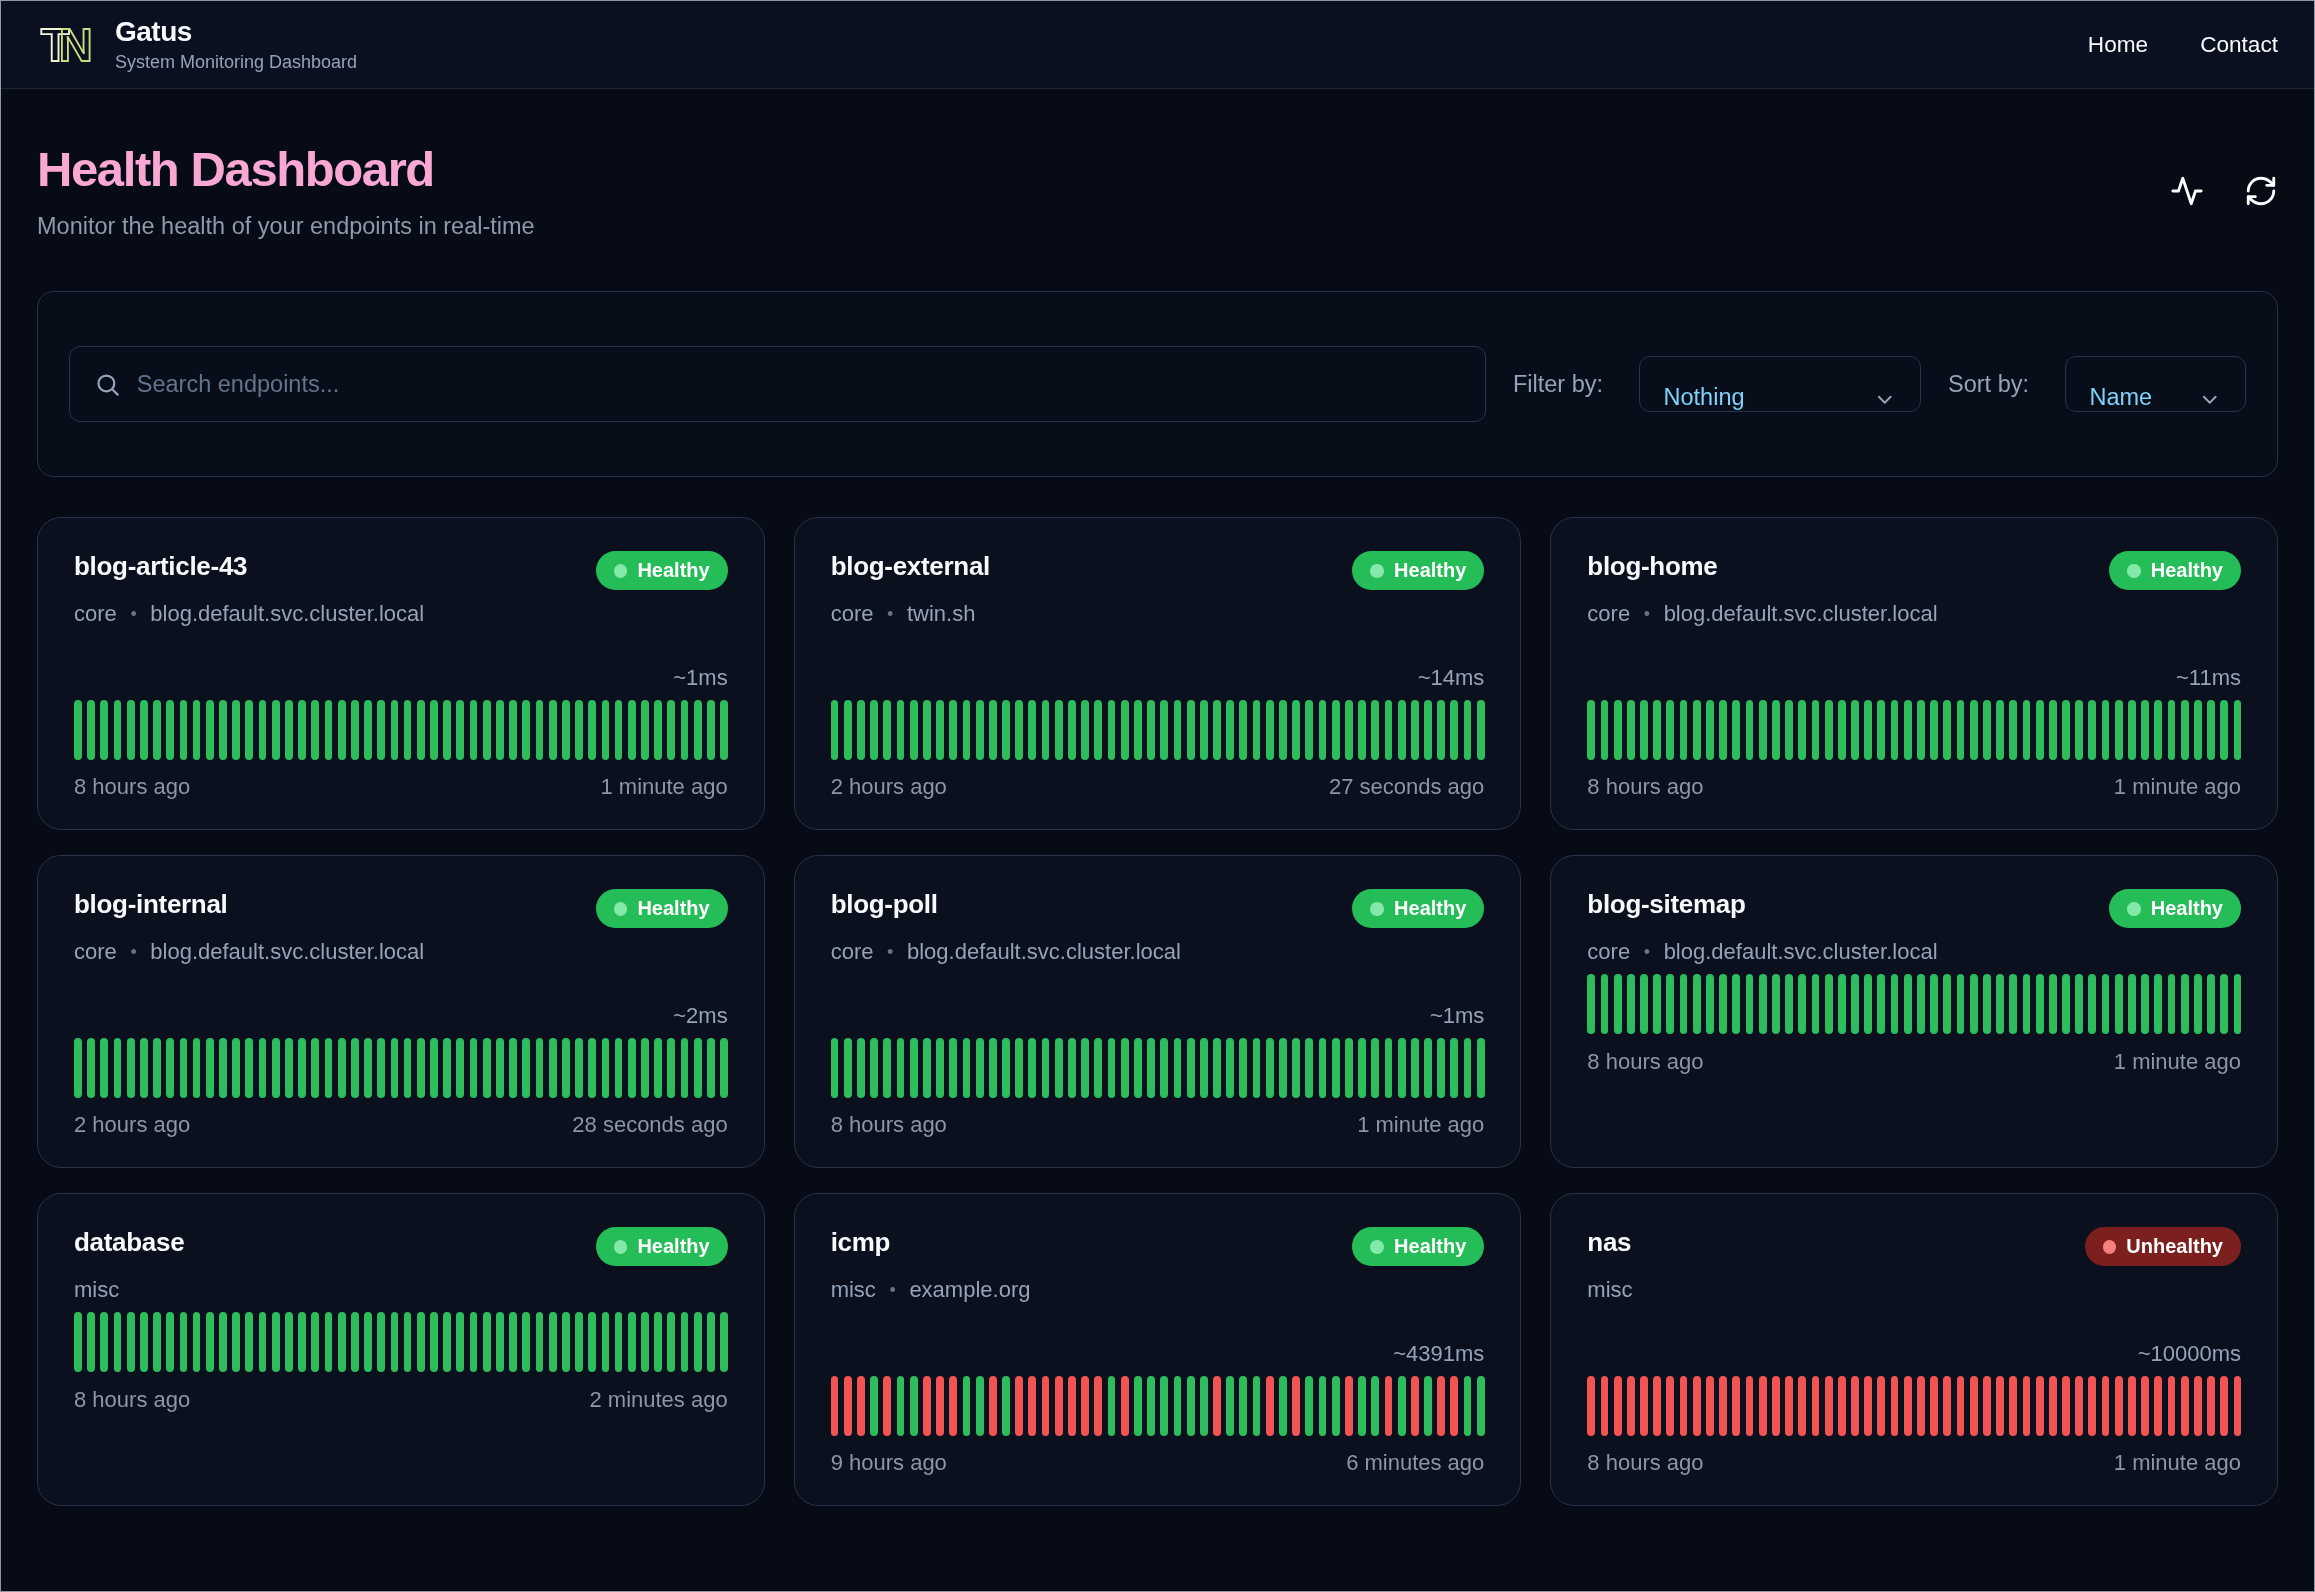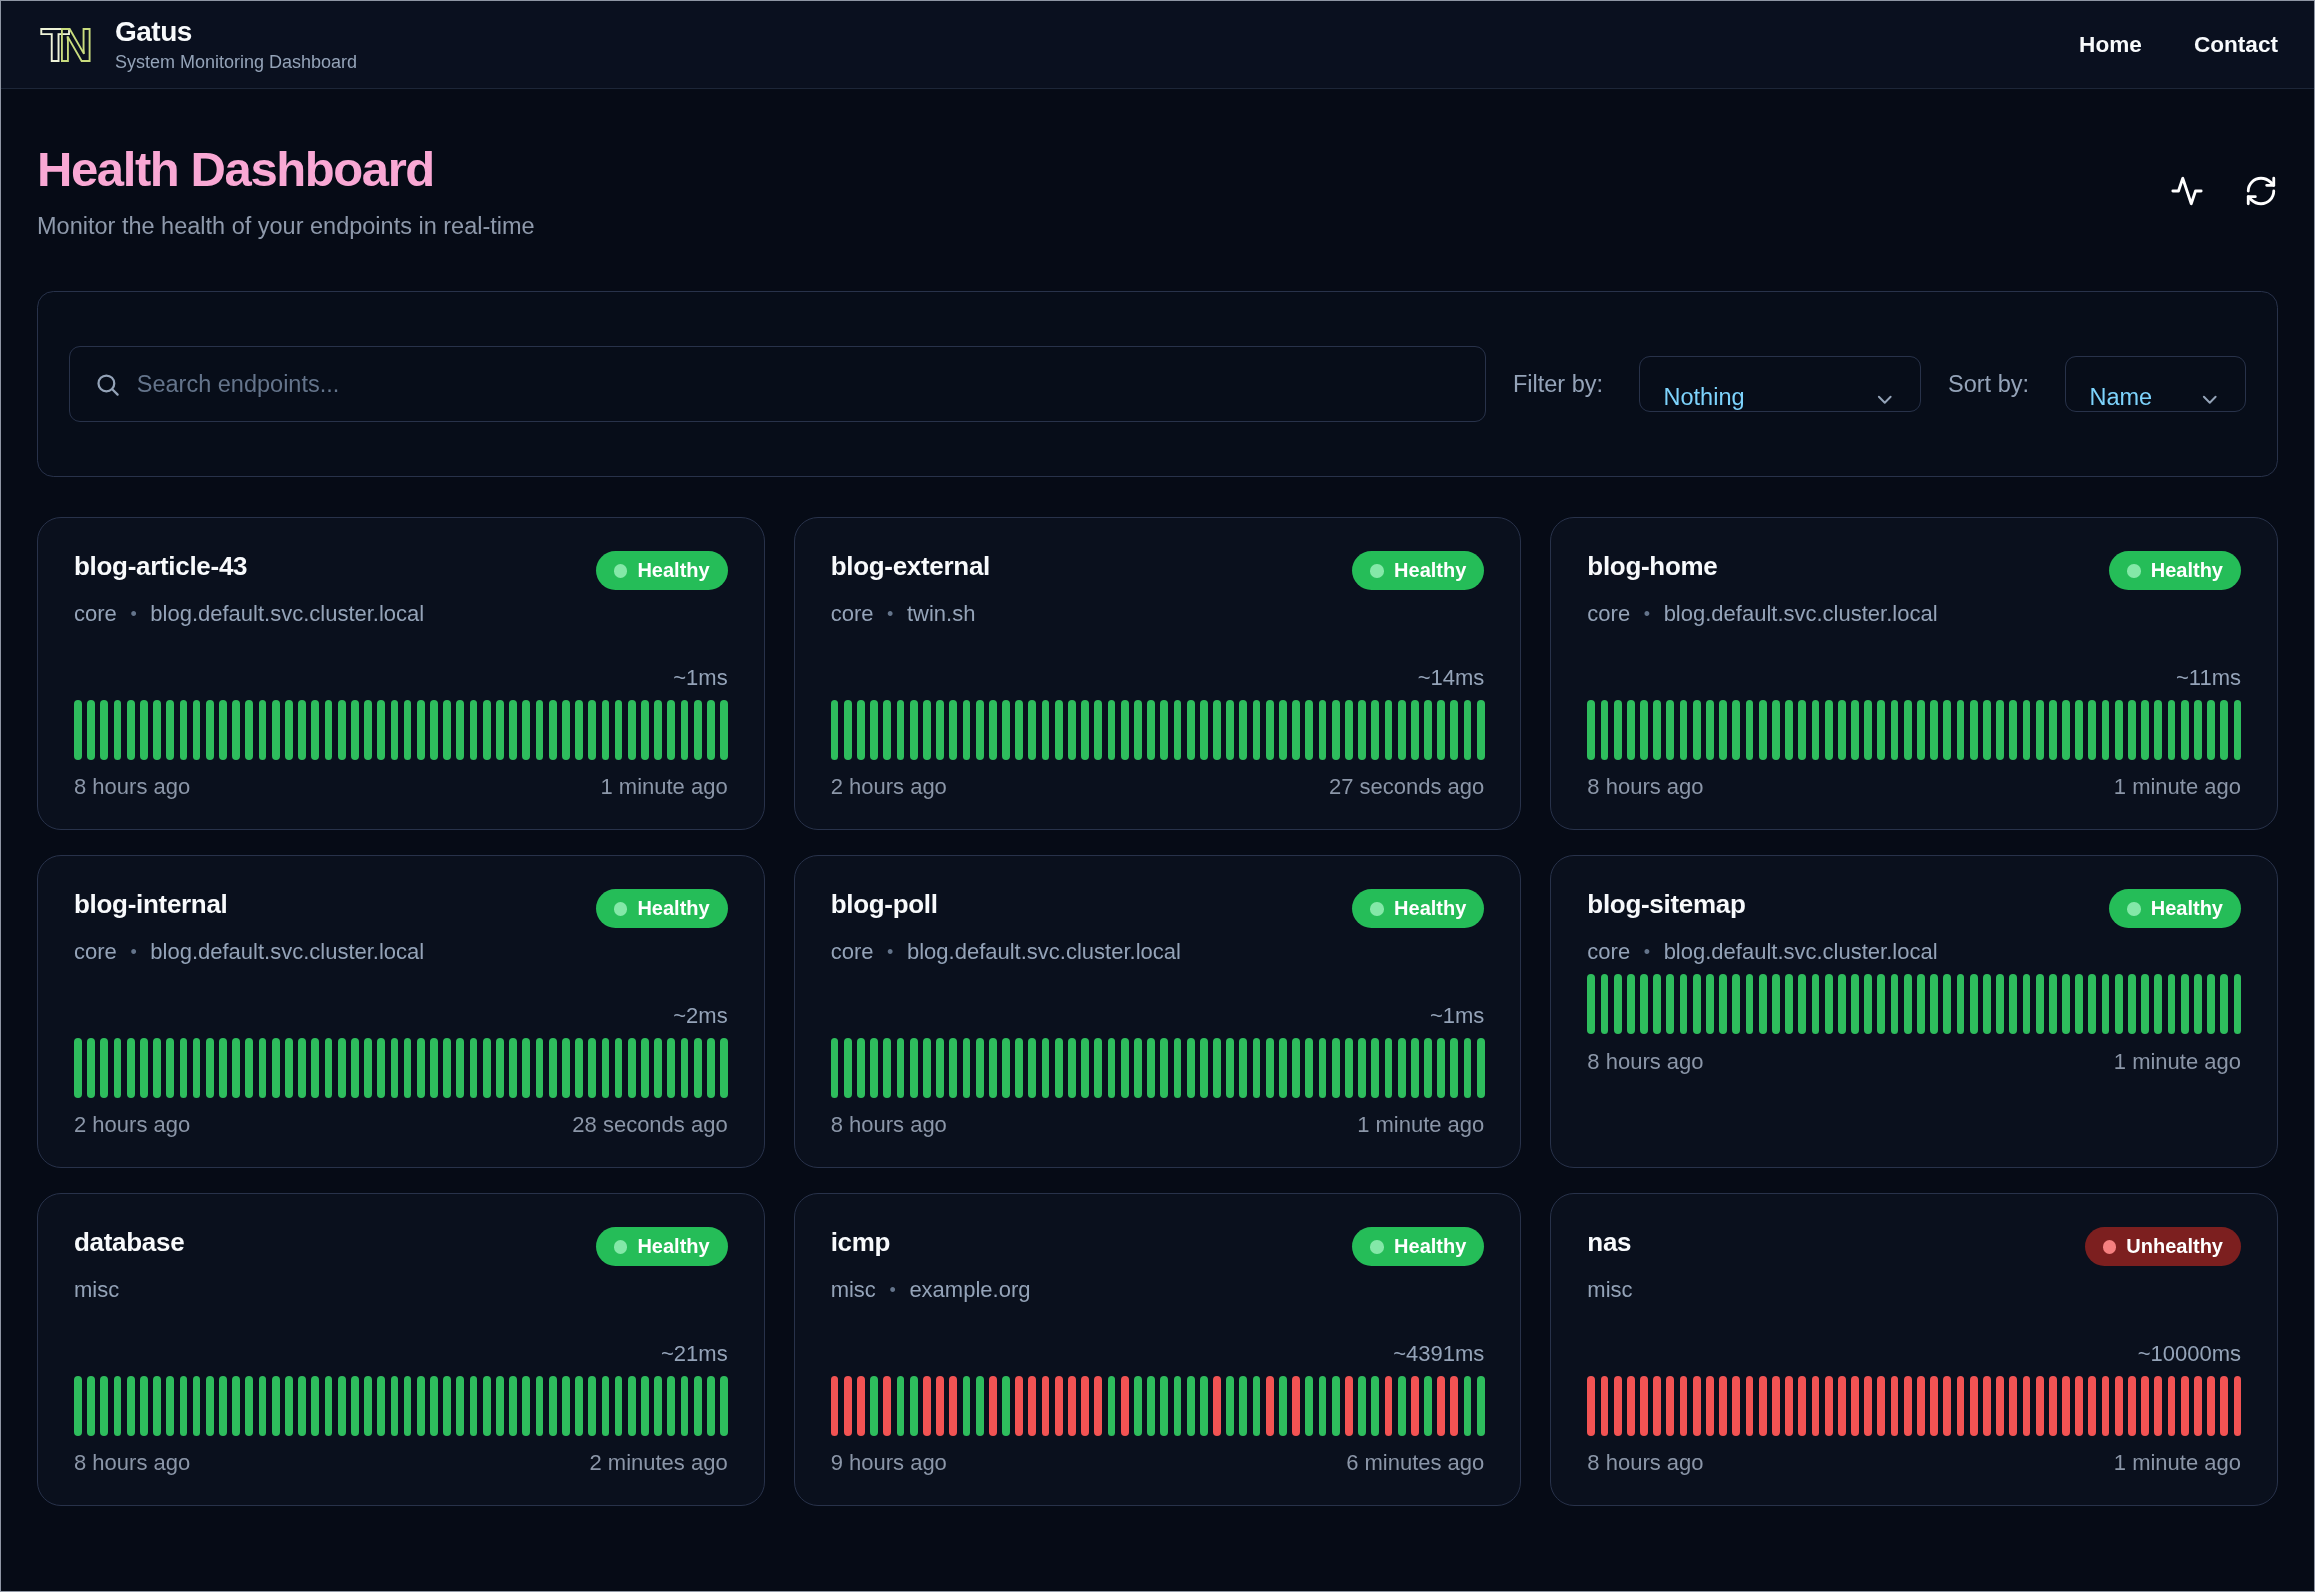--- a/index.html
+++ b/index.html
@@ -8,21 +8,21 @@
   .viewport { position:absolute; inset:0; border:1.8px solid #8f96a4; background:#060b16; }
 
   
   .navbar { height:88px; padding:0 36px; display:flex; align-items:center;
             justify-content:space-between; background:#0a101f; border-bottom:1.8px solid #1d2638; }
   .brand { display:flex; align-items:center; gap:20px; }
   .logo-box { width:58px; height:58px; display:flex; align-items:center; justify-content:center; }
   .brand-title { font-size:28px; font-weight:700; color:#f8fafc; letter-spacing:-0.5px; }
   .brand-sub { font-size:18px; color:#94a3b8; margin-top:4.5px; }
   .nav-links { display:flex; gap:52px; }
-  .nav-link { font-size:22.6px; font-weight:700; color:#f8fafc; text-decoration:none; cursor:pointer; }
+  .nav-link { font-size:22.6px; font-weight:400; color:#f8fafc; text-decoration:none; cursor:pointer; }
 
   
   .main { padding:52px 36px 0; }
   .page-head { display:flex; align-items:center; justify-content:space-between; }
   .page-title { font-size:49px; font-weight:800; color:#f9a8d4; letter-spacing:-1.4px; }
   .page-sub { font-size:23.5px; color:#8e99ab; margin-top:16.3px; }
   .head-icons { display:flex; gap:40px; align-items:center; }
   .icon-btn { background:none; border:none; cursor:pointer; display:flex; align-items:center; }
   .icon-btn svg { stroke:#ffffff; }
 
@@ -581,21 +581,20 @@
       <div class="ep-name">database</div>
       <div class="badge healthy">
         <span class="dot"></span>
         <span>Healthy</span>
       </div>
     </div>
     <div class="ep-meta">
       <span>misc</span>
 
     </div>
-    <div class="latency">~21ms</div>
     <div class="bars">
             <div class="bar up"></div>
             <div class="bar up"></div>
             <div class="bar up"></div>
             <div class="bar up"></div>
             <div class="bar up"></div>
             <div class="bar up"></div>
             <div class="bar up"></div>
             <div class="bar up"></div>
             <div class="bar up"></div>

